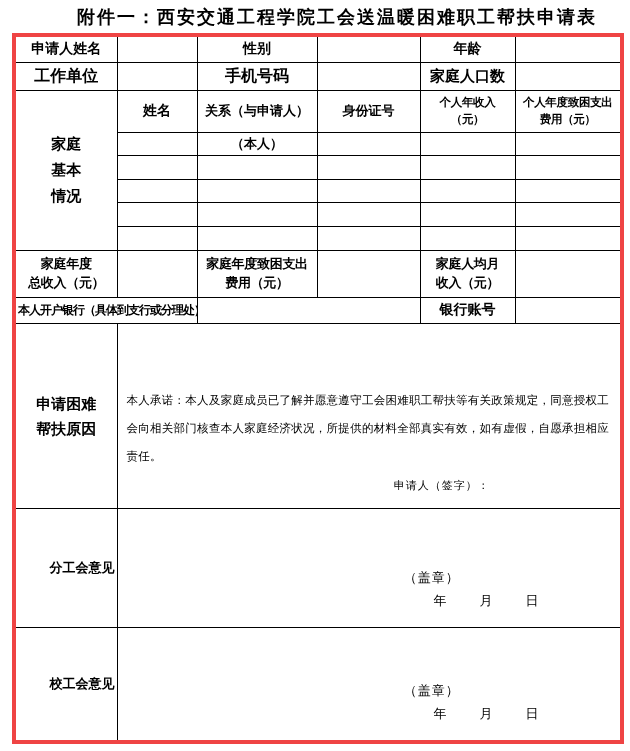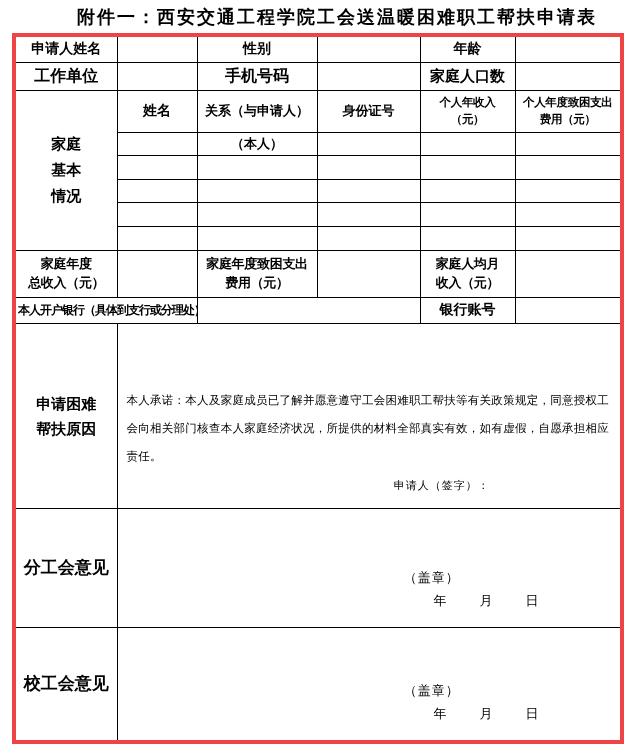--- a/index.html
+++ b/index.html
@@ -43,21 +43,21 @@
 
   .lbl     { font-size: 14px; }
   .lbl-lg  { font-size: 16px; }
   .lbl-md  { font-size: 13px; }
   .lbl-sm  { font-size: 13px; letter-spacing: -0.3px; }
   .lbl-xs  { font-size: 11.5px; letter-spacing: -0.3px; }
   .pre     { white-space: pre-line; line-height: 1.45; margin-top: 28px; }
 
   .family-label { font-size: 15px; line-height: 26px; white-space: pre-line; }
   .reason-label { font-size: 15px; line-height: 25px; white-space: pre-line; text-align: center; }
-  .union-label  { font-size: 17px; }
+  .union-label  { font-size: 13px; text-align: right; }
   .bank-label   { font-size: 12px; letter-spacing: -1px; white-space: nowrap; }
 
   .reason-cell, .stamp-cell {
     vertical-align: bottom;
     text-align: left;
     font-weight: normal;
     font-family: "Liberation Serif", serif;
   }
   .commitment {
     font-size: 11.5px;

